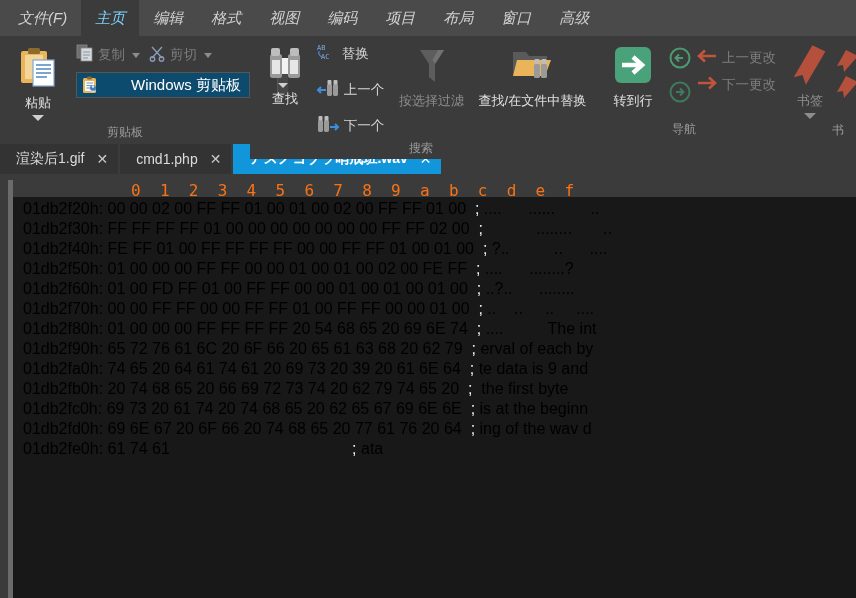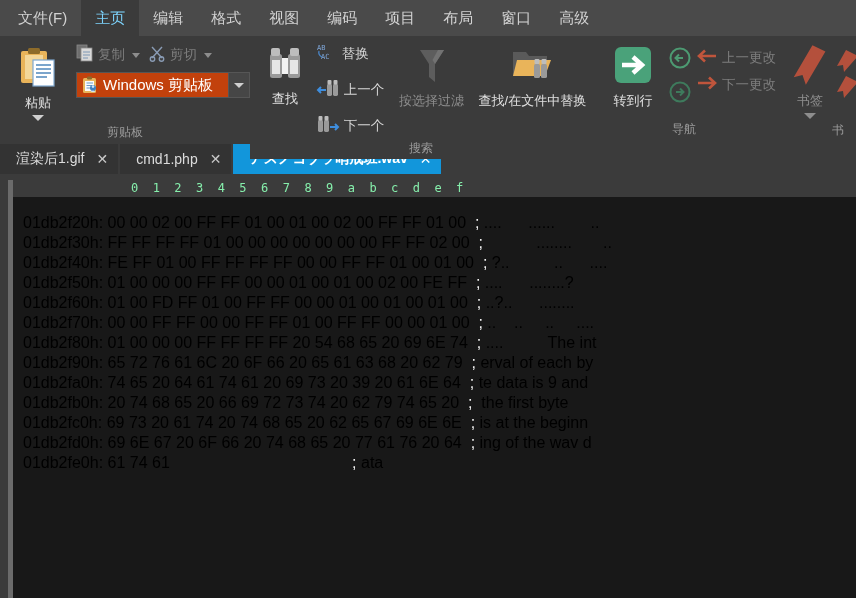--- a/index.html
+++ b/index.html
@@ -12,21 +12,21 @@
   .app{position:relative;width:856px;height:598px;background:#3b3b3b;}
 
   
   .menubar{
     height:36px;background:#4a4a4a;display:flex;align-items:stretch;
     padding-left:4px;box-sizing:border-box;
   }
   .menu-item{
     display:flex;align-items:center;justify-content:center;
     padding:0 14px;color:#d2d2d2;font-size:15px;
-    cursor:default;white-space:nowrap;
+    cursor:default;white-space:nowrap;font-style:italic;
   }
   .menu-item.active{background:#3b3b3b;color:#7dd3fc;}
 
   
   .ribbon{
     height:104px;background:#3b3b3b;display:flex;align-items:stretch;
     position:relative;box-sizing:border-box;
   }
   .group{
     position:relative;display:flex;flex-direction:column;
@@ -53,22 +53,22 @@
   .smallrow{display:flex;align-items:center;gap:4px;height:22px;cursor:default;}
   .smallrow .txt{font-size:13.5px;color:#d6d6d6;white-space:nowrap;}
   .smallrow .txt.dim{color:#7d7d7d;}
   .mini-caret{
     width:0;height:0;border-left:4px solid transparent;border-right:4px solid transparent;
     border-top:5px solid #8d8d8d;margin-left:3px;
   }
 
   
   .cbcombo{
-    display:flex;align-items:center;height:26px;background:#c2410c;
-    border:1px solid #565656;box-sizing:border-box;margin-top:2px;
+    display:flex;align-items:center;height:26px;background:#0c4a6e;
+    border:1px solid #565656;box-sizing:border-box;margin-top:2px;gap:28px;
   }
   .cbcombo .cbtext{color:#ffffff;font-size:15px;padding:0 8px 0 4px;white-space:nowrap;}
   .cbcombo .cbarrow{
     width:20px;height:24px;background:#464646;display:flex;align-items:center;justify-content:center;
     border-left:1px solid #565656;
   }
 
   
   .tabstrip{
     height:34px;background:#3b3b3b;display:flex;align-items:flex-end;
@@ -382,23 +382,23 @@
       <span>アスノヨゾラ哨戒班.wav</span>
       <span class="tclose">✕</span>
     </div>
   </div>
 
   <div style="position:absolute;left:0;top:180px;right:0;bottom:0;display:flex;">
     <div style="width:8px;background:#3b3b3b;"></div>
     <div style="width:5px;background:#6b6b6b;"></div>
     <div style="flex:1;position:relative;background:#181818;">
       <div style="height:17px;background:#3b3b3b;position:relative;">
-        <div style="position:absolute;left:118px;top:1px;font-family:'DejaVu Sans Mono','Liberation Mono',monospace;font-size:12px;color:#86efac;letter-spacing:0;white-space:pre;">0  1  2  3  4  5  6  7  8  9  a  b  c  d  e  f</div>
-      </div>
-      <div id="hexrows" style="position:absolute;left:0;right:0;top:17px;bottom:0;background:#181818;padding-top:17px;box-sizing:border-box;">
+        <div style="position:absolute;left:118px;top:1px;font-family:'DejaVu Sans Mono','Liberation Mono',monospace;font-size:16px;color:#f97316;letter-spacing:0;white-space:pre;">0  1  2  3  4  5  6  7  8  9  a  b  c  d  e  f</div>
+      </div>
+      <div id="hexrows" style="position:absolute;left:0;right:0;top:17px;bottom:0;background:#181818;padding-top:3px;box-sizing:border-box;">
           <div class="hexrow"><span>01db2f20h: </span><span><span>00</span> <span>00</span> <span>02</span> <span>00</span> <span>FF</span> <span>FF</span> <span>01</span> <span>00</span> <span>01</span> <span>00</span> <span>02</span> <span>00</span> <span>FF</span> <span>FF</span> <span>01</span> <span>00</span></span><span>  </span><span class="sep">; </span><span>....      ......        ..</span></div>
           <div class="hexrow"><span>01db2f30h: </span><span><span>FF</span> <span>FF</span> <span>FF</span> <span>FF</span> <span>01</span> <span>00</span> <span>00</span> <span>00</span> <span>00</span> <span>00</span> <span>00</span> <span>00</span> <span>FF</span> <span>FF</span> <span>02</span> <span>00</span></span><span>  </span><span class="sep">; </span><span>           ........       ..</span></div>
           <div class="hexrow"><span>01db2f40h: </span><span><span>FE</span> <span>FF</span> <span>01</span> <span>00</span> <span>FF</span> <span>FF</span> <span>FF</span> <span>FF</span> <span>00</span> <span>00</span> <span>FF</span> <span>FF</span> <span>01</span> <span>00</span> <span>01</span> <span>00</span></span><span>  </span><span class="sep">; </span><span>?..          ..      ....</span></div>
           <div class="hexrow"><span>01db2f50h: </span><span><span>01</span> <span>00</span> <span>00</span> <span>00</span> <span>FF</span> <span>FF</span> <span>00</span> <span>00</span> <span>01</span> <span>00</span> <span>01</span> <span>00</span> <span>02</span> <span>00</span> <span>FE</span> <span>FF</span></span><span>  </span><span class="sep">; </span><span>....      ........?</span></div>
           <div class="hexrow"><span>01db2f60h: </span><span><span>01</span> <span>00</span> <span>FD</span> <span>FF</span> <span>01</span> <span>00</span> <span>FF</span> <span>FF</span> <span>00</span> <span>00</span> <span>01</span> <span>00</span> <span>01</span> <span>00</span> <span>01</span> <span>00</span></span><span>  </span><span class="sep">; </span><span>..?..      ........</span></div>
           <div class="hexrow"><span>01db2f70h: </span><span><span>00</span> <span>00</span> <span>FF</span> <span>FF</span> <span>00</span> <span>00</span> <span>FF</span> <span>FF</span> <span>01</span> <span>00</span> <span>FF</span> <span>FF</span> <span>00</span> <span>00</span> <span>01</span> <span>00</span></span><span>  </span><span class="sep">; </span><span>..    ..     ..     ....</span></div>
           <div class="hexrow"><span>01db2f80h: </span><span><span>01</span> <span>00</span> <span>00</span> <span>00</span> <span>FF</span> <span>FF</span> <span>FF</span> <span>FF</span> <span>20</span> <span>54</span> <span>68</span> <span>65</span> <span>20</span> <span>69</span> <span>6E</span> <span>74</span></span><span>  </span><span class="sep">; </span><span>....          The int</span></div>
           <div class="hexrow"><span>01db2f90h: </span><span><span>65</span> <span>72</span> <span>76</span> <span>61</span> <span>6C</span> <span>20</span> <span>6F</span> <span>66</span> <span>20</span> <span>65</span> <span>61</span> <span>63</span> <span>68</span> <span>20</span> <span>62</span> <span>79</span></span><span>  </span><span class="sep">; </span><span>erval of each by</span></div>
           <div class="hexrow"><span>01db2fa0h: </span><span><span>74</span> <span>65</span> <span>20</span> <span>64</span> <span>61</span> <span>74</span> <span>61</span> <span>20</span> <span>69</span> <span>73</span> <span>20</span> <span>39</span> <span>20</span> <span>61</span> <span>6E</span> <span>64</span></span><span>  </span><span class="sep">; </span><span>te data is 9 and</span></div>
           <div class="hexrow"><span>01db2fb0h: </span><span><span>20</span> <span>74</span> <span>68</span> <span>65</span> <span>20</span> <span>66</span> <span>69</span> <span>72</span> <span>73</span> <span>74</span> <span>20</span> <span>62</span> <span>79</span> <span>74</span> <span>65</span> <span>20</span></span><span>  </span><span class="sep">; </span><span> the first byte</span></div>

